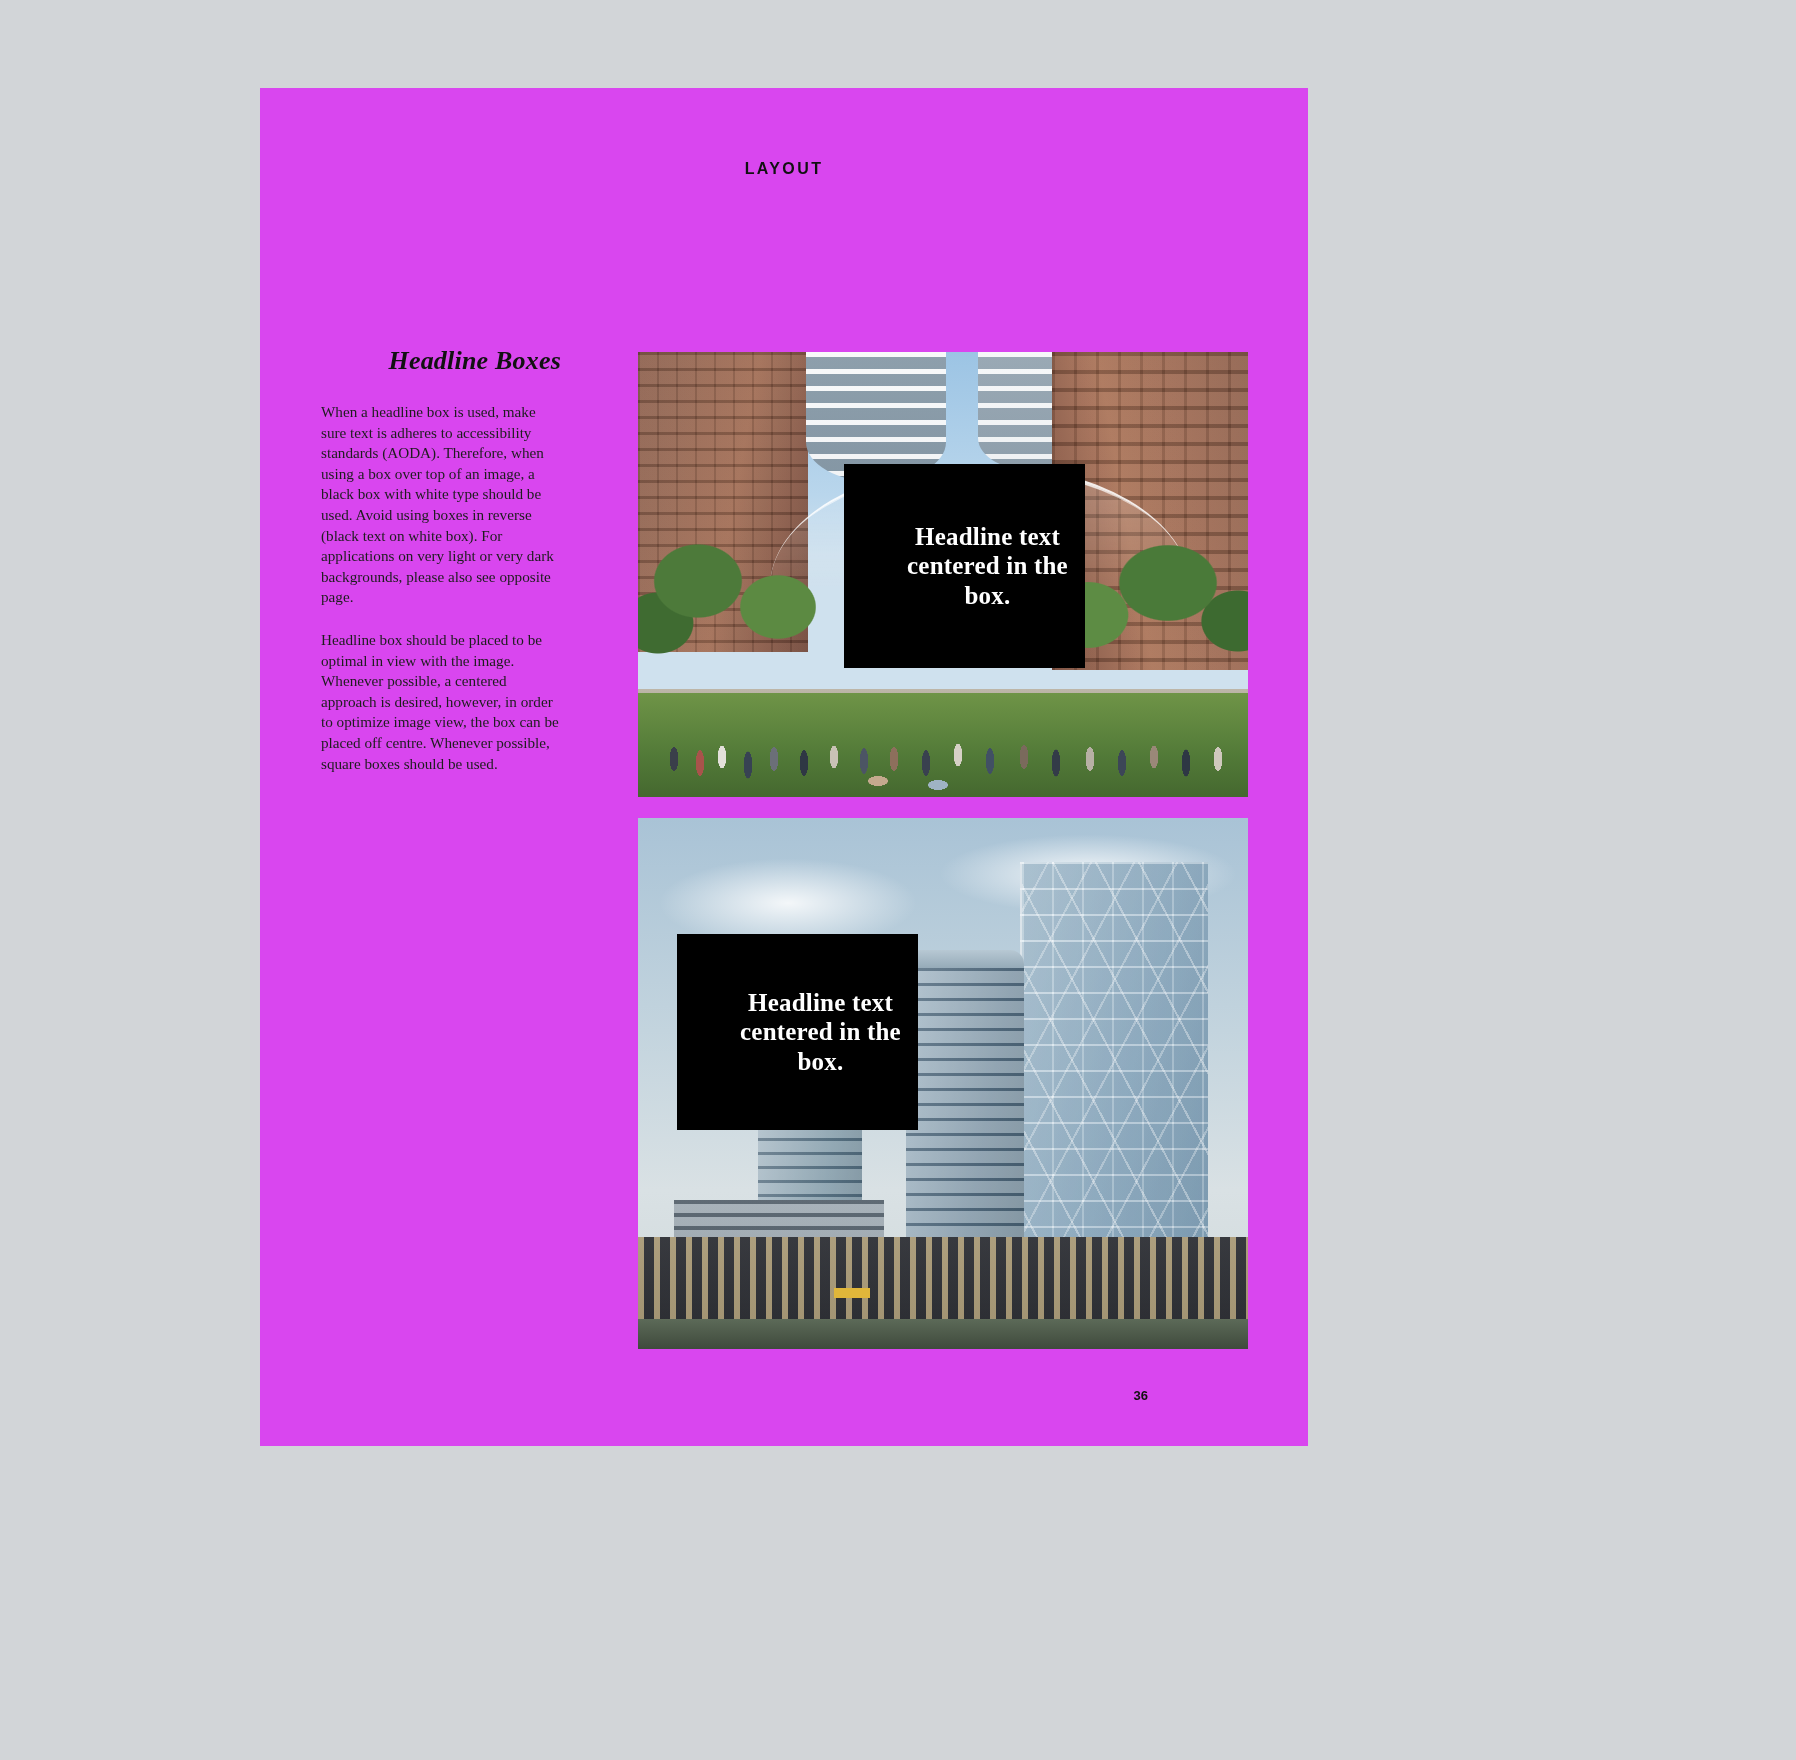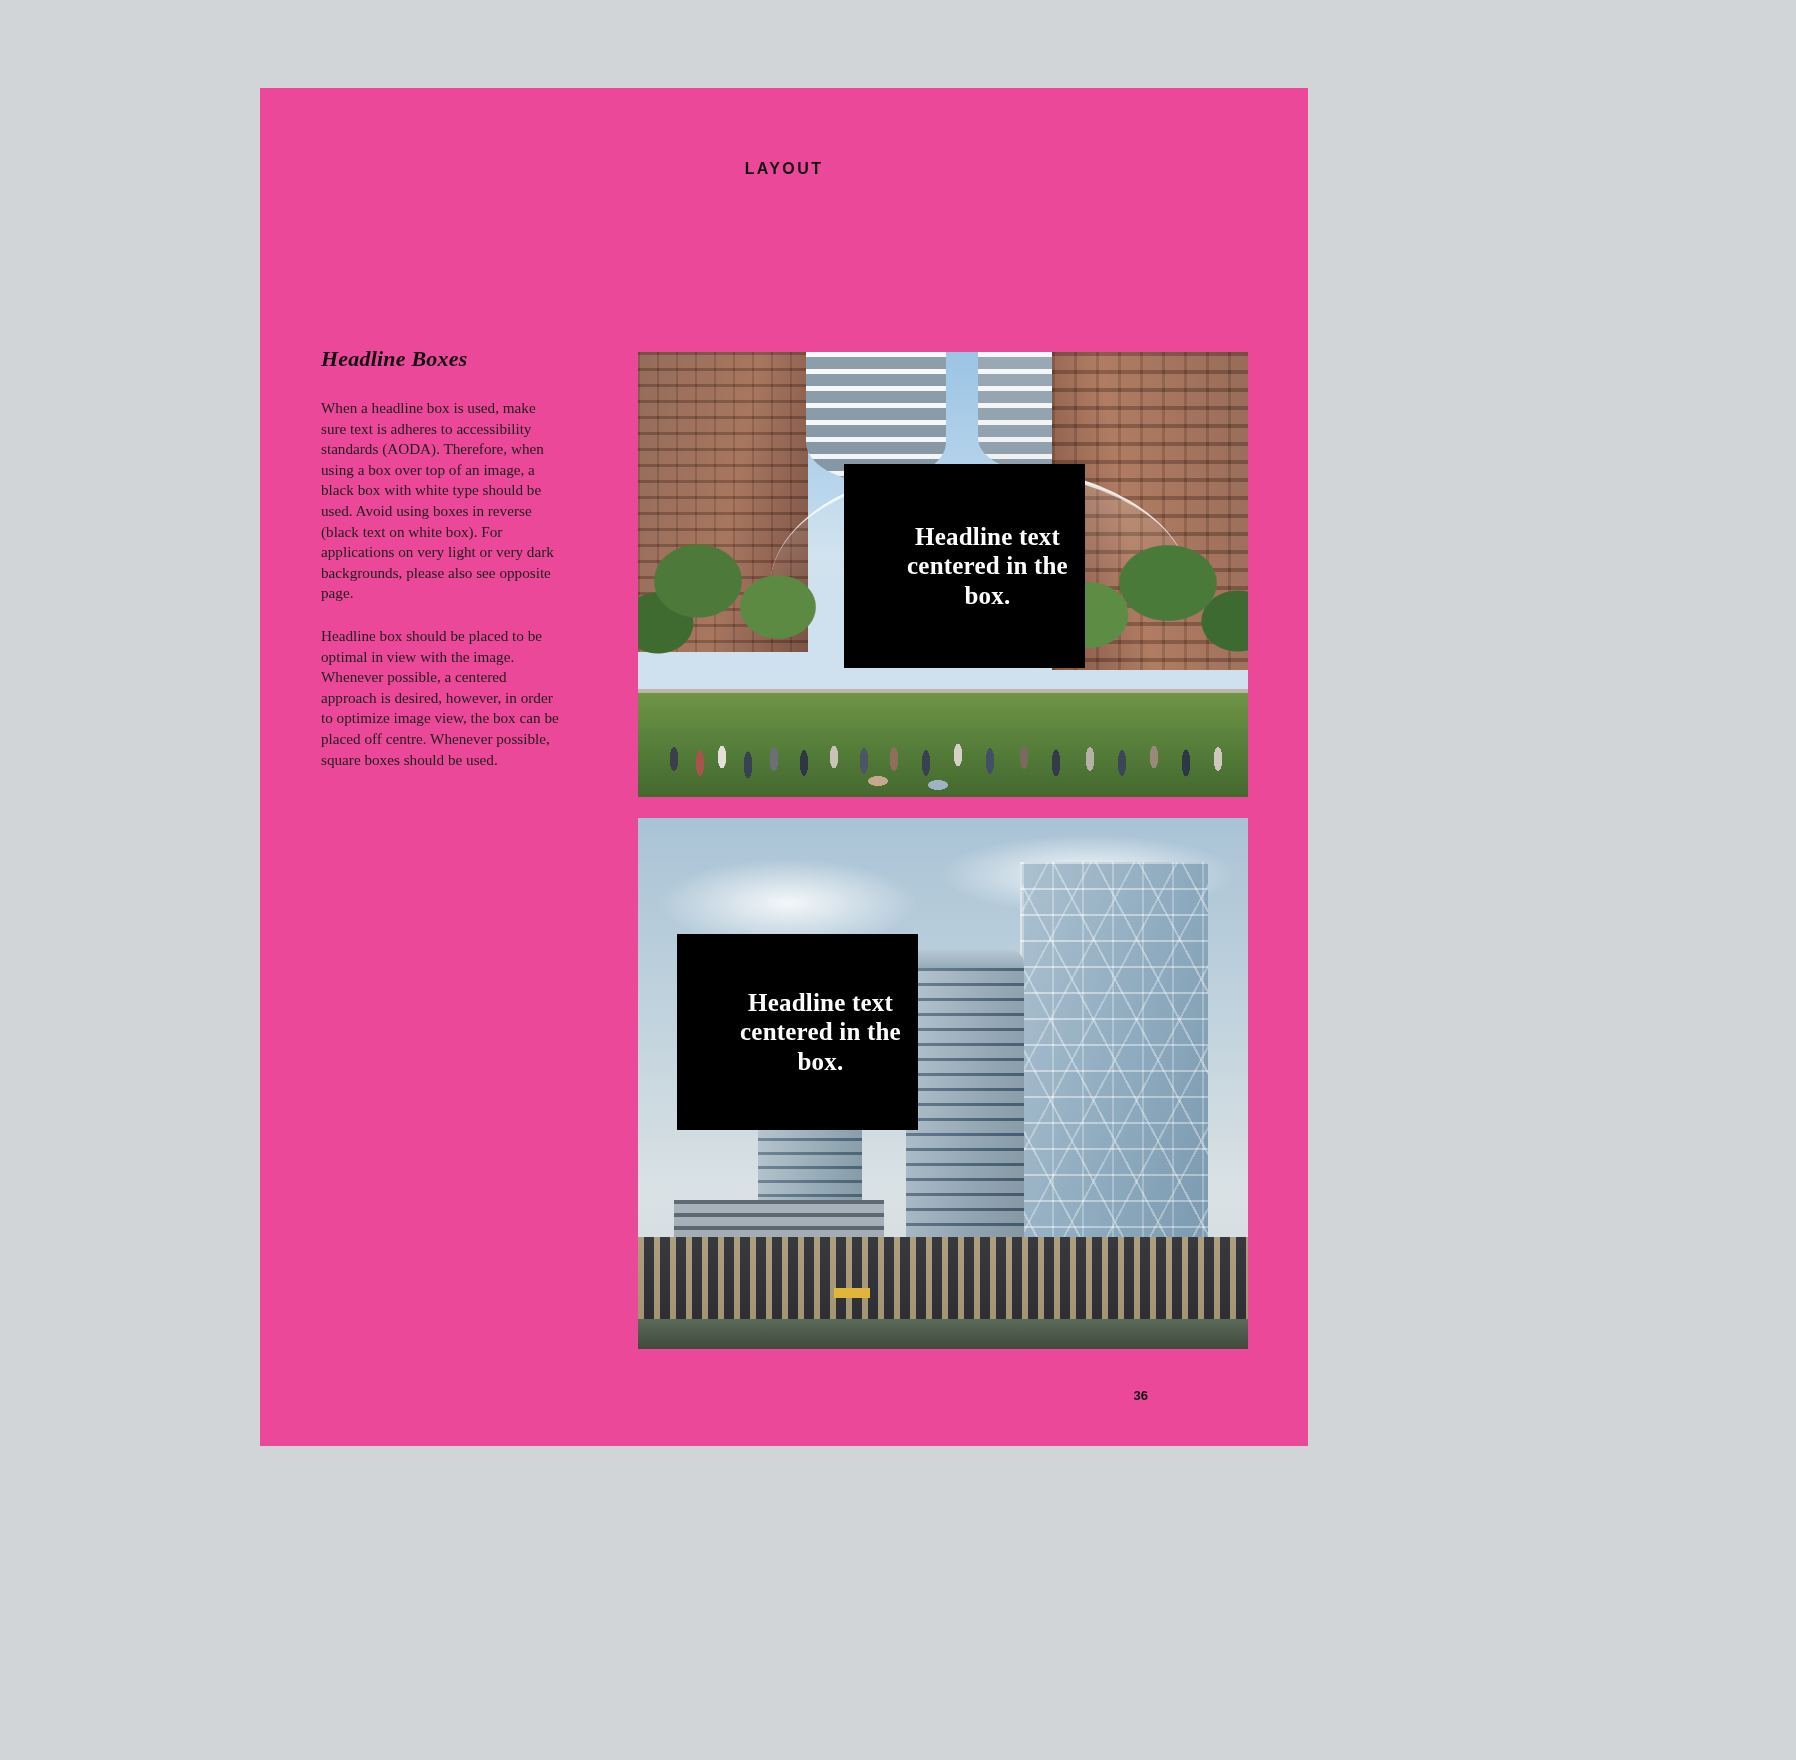--- a/index.html
+++ b/index.html
@@ -13,21 +13,21 @@
     font-family: "Liberation Serif", serif;
     overflow: hidden;
   }
 
   .page {
     position: absolute;
     left: 260px;
     top: 88px;
     width: 1048px;
     height: 1358px;
-    background: #ec4899;
+    background: #d946ef;
   }
 
   .running-head {
     position: absolute;
     top: 72px;
     left: 0;
     width: 1048px;
     text-align: center;
     font-family: "Liberation Sans", sans-serif;
     font-weight: bold;
@@ -39,24 +39,25 @@
   .text-col {
     position: absolute;
     left: 61px;
     top: 258px;
     width: 240px;
   }
 
   .section-title {
     font-family: "Liberation Serif", serif;
     font-style: italic;
-    font-size: 22px;
+    font-size: 26px;
     color: #111111;
     margin: 0 0 26px 0;
     letter-spacing: 0.2px;
+    text-align: right;
   }
 
   .body-par {
     font-family: "Liberation Serif", serif;
     font-size: 15.2px;
     line-height: 20.6px;
     color: #1d1d1d;
     margin: 0 0 22px 0;
     text-align: left;
   }

